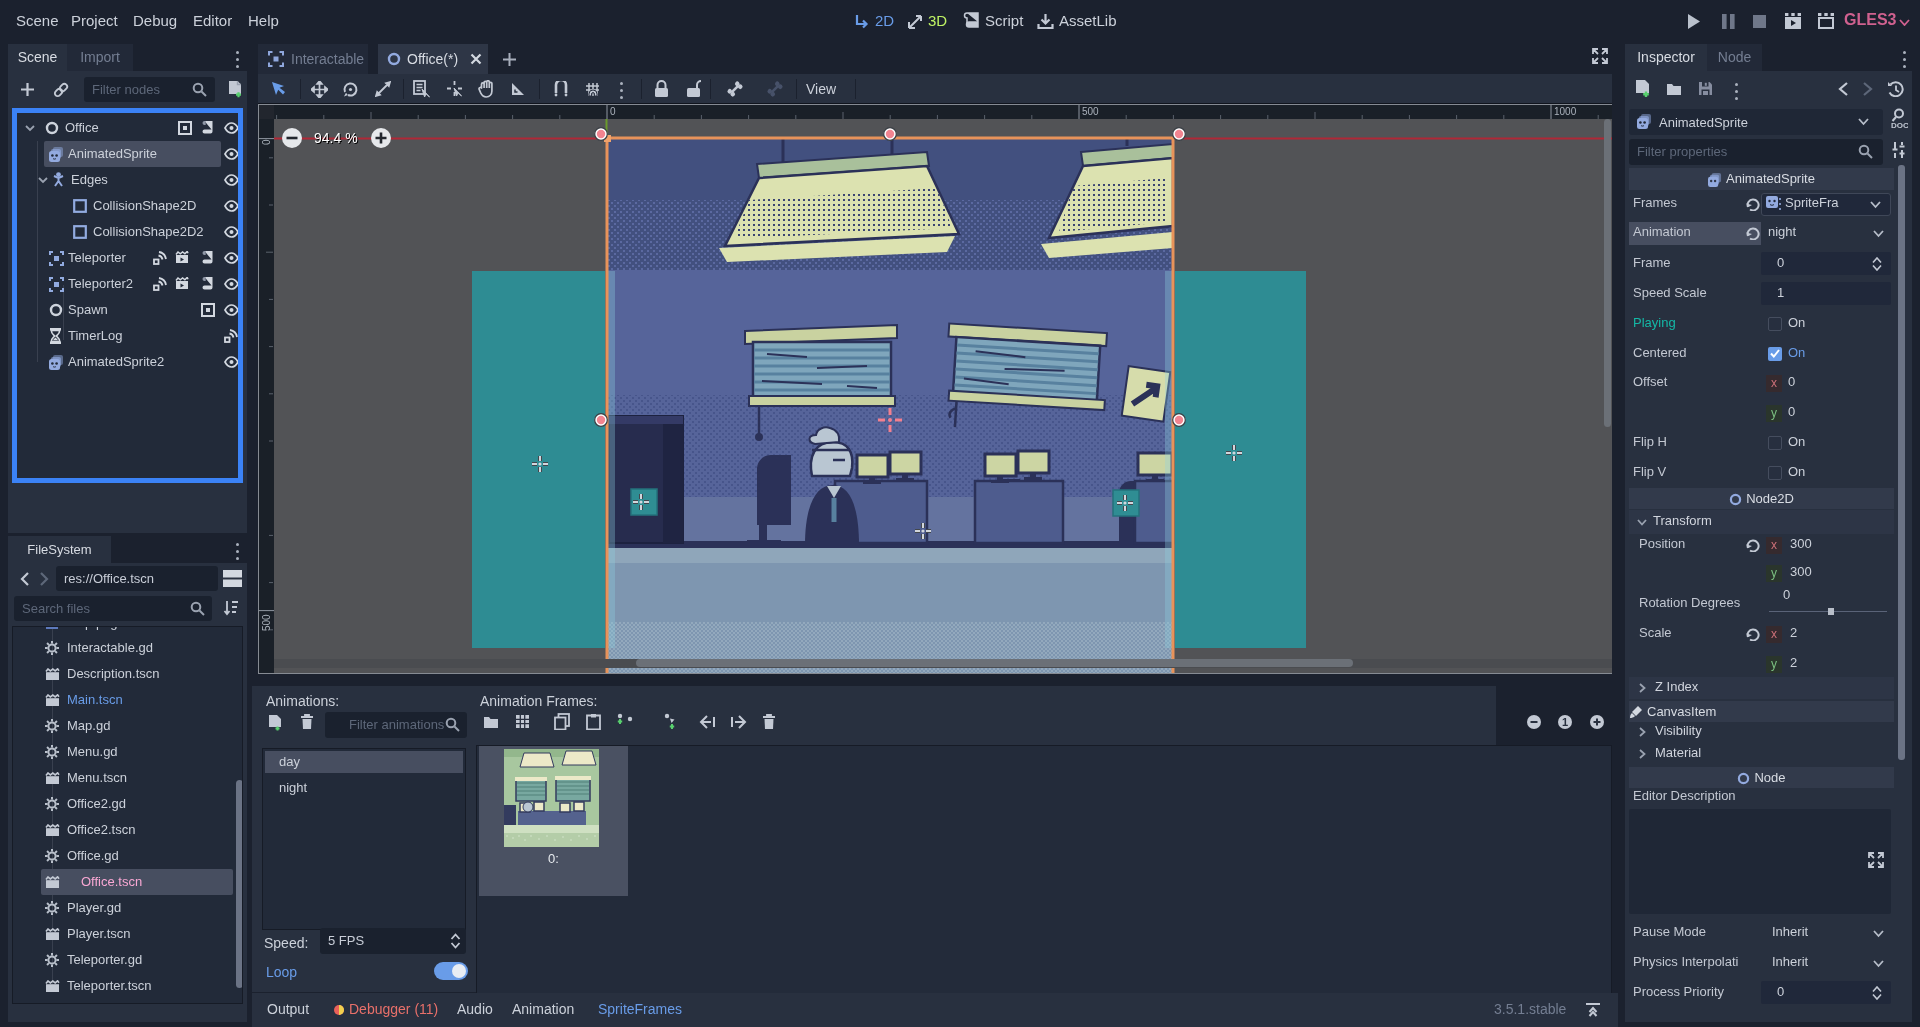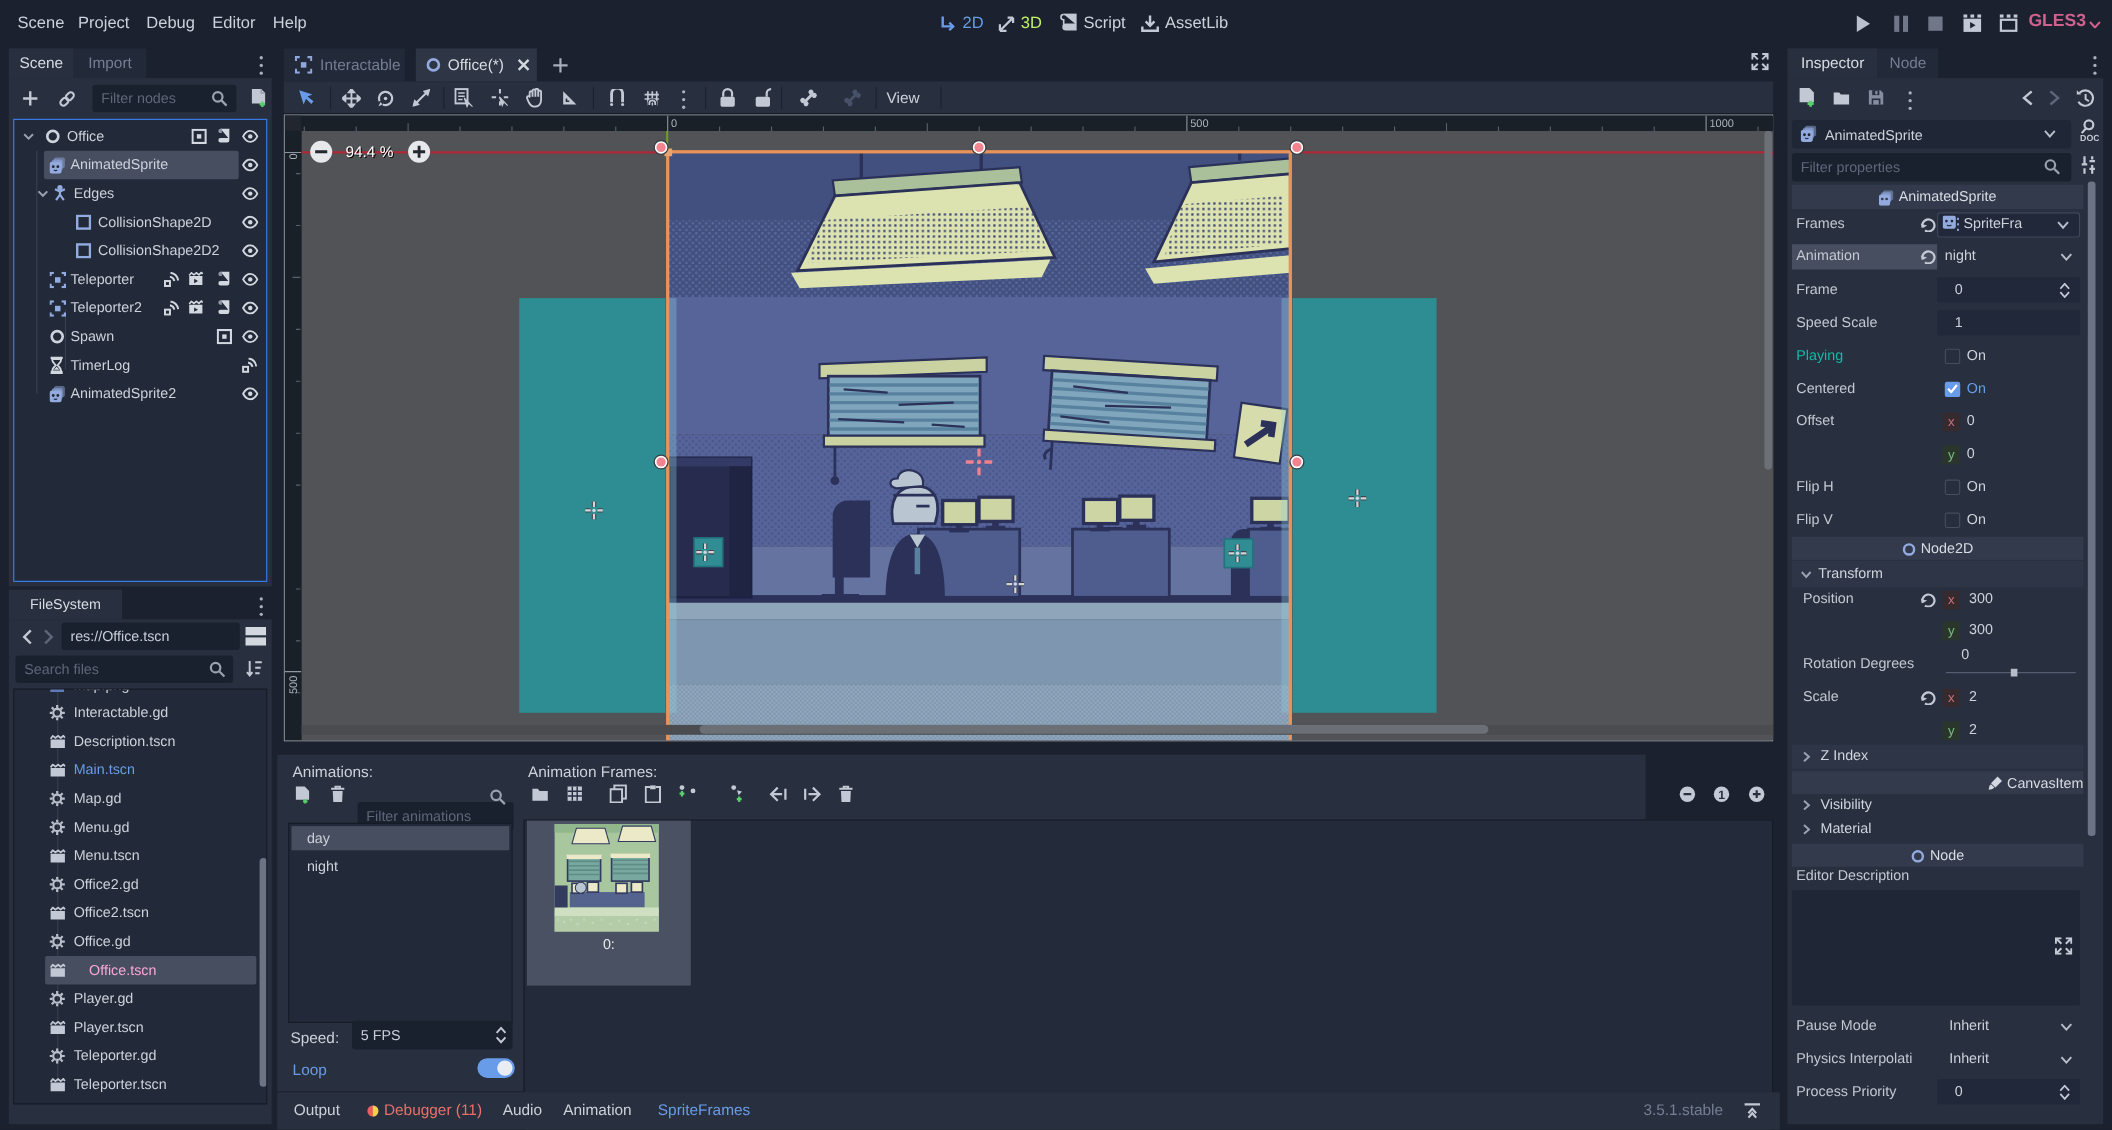--- a/index.html
+++ b/index.html
@@ -103,21 +103,21 @@
     <svg class="abs" style="left:184px;top:11px" width="15" height="15" viewBox="0 0 15 15">
         <circle cx="6" cy="6" r="4.3" fill="none" stroke="#9aa2b0" stroke-width="2"></circle>
         <path d="M9.5 9.5L14 14" stroke="#9aa2b0" stroke-width="2"></path>
       </svg>
     <svg class="abs" style="left:219px;top:9px" width="16" height="18" viewBox="0 0 16 18">
         <path d="M2 1h8.5l3.5 3.5V14H2z" fill="#c3c9d4"></path>
         <path d="M10.5 1v3.5H14" fill="none" stroke="#9aa2b0" stroke-width="1.4"></path>
         <path d="M11.5 12.2v5M9 14.7h5" stroke="#58d06e" stroke-width="2.2"></path>
       </svg>
 
-    <div class="abs" style="left:4px;top:37px;width:231px;height:421px;background:#222a39;border:1px solid #3b82f6;overflow:hidden" id="scenetree">
+    <div class="abs" style="left:4px;top:37px;width:231px;height:375px;background:#222a39;border:5px solid #3b82f6;overflow:hidden" id="scenetree">
 
       <div class="abs" style="left:20px;top:28px;width:1px;height:221px;background:#39404f"></div>
       <div class="abs" style="left:46px;top:172px;width:1px;height:55px;background:#39404f"></div>
       <div class="row" style="top:2px">
         <svg class="ico" style="left:8px;top:8px" width="10" height="10" viewBox="0 0 10 10">
             <path d="M1 3l4 4 4-4" fill="none" stroke="#9aa2b0" stroke-width="1.8"></path>
           </svg>
         <svg class="ico" style="left:28px;top:6px" width="14" height="14" viewBox="0 0 14 14">
             <circle cx="7" cy="7" r="5" fill="none" stroke="#cdd3dc" stroke-width="2.4"></circle>
           </svg>
@@ -757,21 +757,21 @@
     <span class="abs" style="left:228px;top:7px;font-size:14px;color:#ccd1da">Animation Frames:</span>
 
     <svg class="ico" style="left:16px;top:28px" width="15" height="17" viewBox="0 0 15 17">
         <path d="M1 1h8l4 4v8H1z" fill="#c3c9d4"></path>
         <path d="M9.5 12.5v4M7.5 14.5h4" stroke="#58d06e" stroke-width="2"></path>
       </svg>
     <svg class="ico" style="left:48px;top:28px" width="14" height="16" viewBox="0 0 14 16">
         <path d="M1 3h12M5 3V1h4v2" fill="none" stroke="#c3c9d4" stroke-width="1.8"></path>
         <path d="M2.5 5h9L11 15H3z" fill="#c3c9d4"></path>
       </svg>
-    <div class="abs inp" style="left:73px;top:43px;width:142px;height:26px;line-height:26px;padding-left:8px">Filter animations</div>
+    <div class="abs inp" style="left:73px;top:26px;width:142px;height:26px;line-height:26px;padding-left:24px">Filter animations</div>
     <svg class="ico" style="left:193px;top:31px" width="15" height="15" viewBox="0 0 15 15">
         <circle cx="6" cy="6" r="4.3" fill="none" stroke="#9aa2b0" stroke-width="2"></circle>
         <path d="M9.5 9.5L14 14" stroke="#9aa2b0" stroke-width="2"></path>
       </svg>
 
     <div class="abs" style="left:10px;top:62px;width:204px;height:182px;background:#222a39;border:1px solid #161b26">
       <div class="abs" style="left:2px;top:2px;width:198px;height:22px;background:#474e60"></div>
       <span class="abs" style="left:16px;top:5px;color:#ccd1da">day</span>
       <span class="abs" style="left:16px;top:31px;color:#ccd1da">night</span>
     </div>
@@ -968,21 +968,21 @@
   <div class="abs" style="left:4px;top:124px;width:265px;height:22px;background:#323a4b;text-align:center;line-height:22px;color:#d8dce3"><svg style="display:inline;vertical-align:-3px" width="14" height="14" viewBox="0 0 15 15">
         <rect x="4" y="0" width="10" height="10" rx="2" fill="#8fa7dc" opacity=".5"></rect>
         <rect x="2" y="2" width="10" height="10" rx="2" fill="#8fa7dc" opacity=".7"></rect>
         <rect x="0" y="4" width="11" height="11" rx="2.5" fill="#93aadf"></rect>
         <circle cx="3.4" cy="8.5" r="1.3" fill="#323a4b"></circle>
         <circle cx="7.6" cy="8.5" r="1.3" fill="#323a4b"></circle>
       </svg><span style="vertical-align:1px;margin-left:4px">AnimatedSprite</span></div>
   <div class="abs" style="left:4px;top:444px;width:265px;height:21px;background:#323a4b;text-align:center;line-height:21px;color:#d8dce3"><svg style="display:inline;vertical-align:-2px" width="13" height="13" viewBox="0 0 13 13">
         <circle cx="6.5" cy="6.5" r="4.6" fill="none" stroke="#93aadf" stroke-width="2.2"></circle>
       </svg><span style="vertical-align:1px;margin-left:4px">Node2D</span></div>
-  <div class="abs" style="left:4px;top:657px;width:265px;height:21px;background:#323a4b;text-align:right;line-height:21px;color:#d8dce3"><svg style="display:inline;vertical-align:-2px" width="14" height="14" viewBox="0 0 14 14">
+  <div class="abs" style="left:4px;top:657px;width:265px;height:21px;background:#323a4b;text-align:left;line-height:21px;color:#d8dce3"><svg style="display:inline;vertical-align:-2px" width="14" height="14" viewBox="0 0 14 14">
         <path d="M9 1l4 4-6 6-4-4z" fill="#d3d8e0"></path>
         <path d="M3 8c-1.5 1-2 3.5-2 5 1.5 0 4-.5 5-2z" fill="#d3d8e0"></path>
       </svg><span style="vertical-align:1px;margin-left:4px">CanvasItem</span></div>
   <div class="abs" style="left:4px;top:723px;width:265px;height:21px;background:#323a4b;text-align:center;line-height:21px;color:#d8dce3"><svg style="display:inline;vertical-align:-2px" width="13" height="13" viewBox="0 0 13 13">
         <circle cx="6.5" cy="6.5" r="4.6" fill="none" stroke="#93aadf" stroke-width="2.2"></circle>
       </svg><span style="vertical-align:1px;margin-left:4px">Node</span></div>
   <span class="abs" style="left:8px;top:151px;font-size:13px;color:#c3c8d2">Frames</span>
   <svg class="ico" style="left:120px;top:153px" width="15" height="14" viewBox="0 0 15 14">
       <path d="M3 10a5.5 5.5 0 1 1 2 2.5" fill="none" stroke="#c3c9d4" stroke-width="2"></path>
       <path d="M1 6.5l2.5 3.5L7 8z" fill="#c3c9d4"></path>

